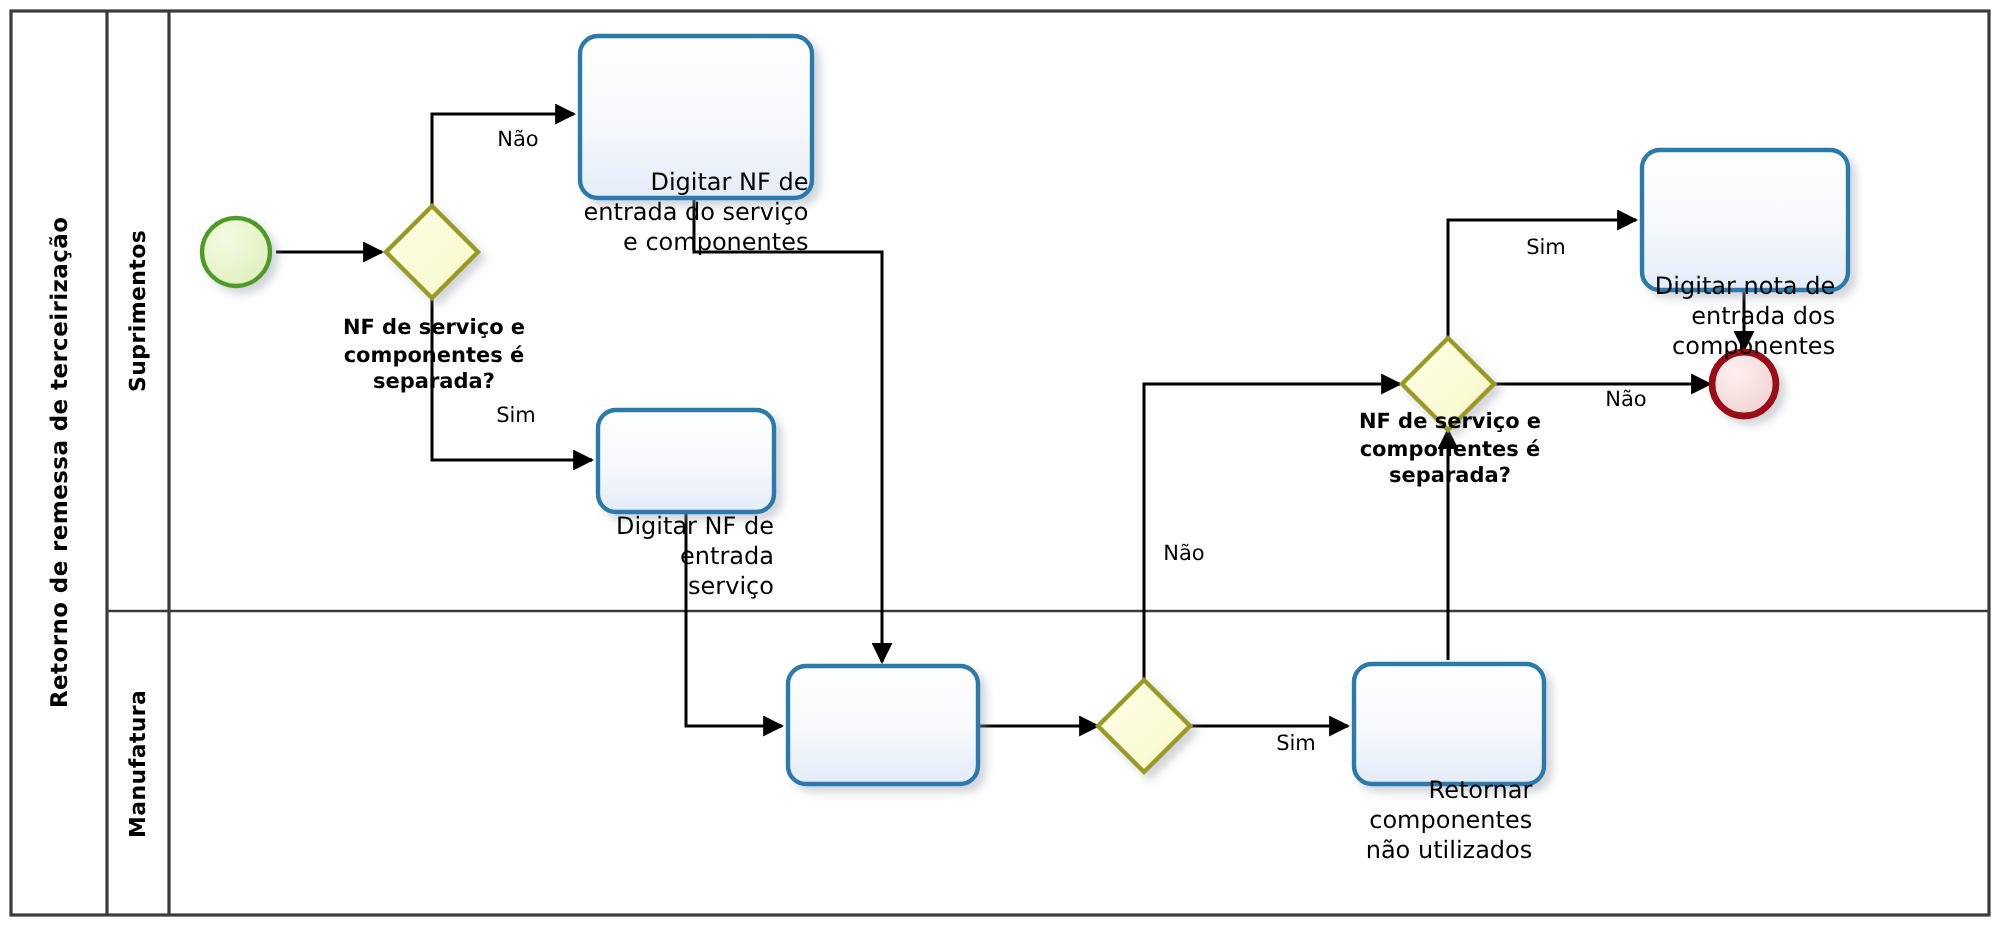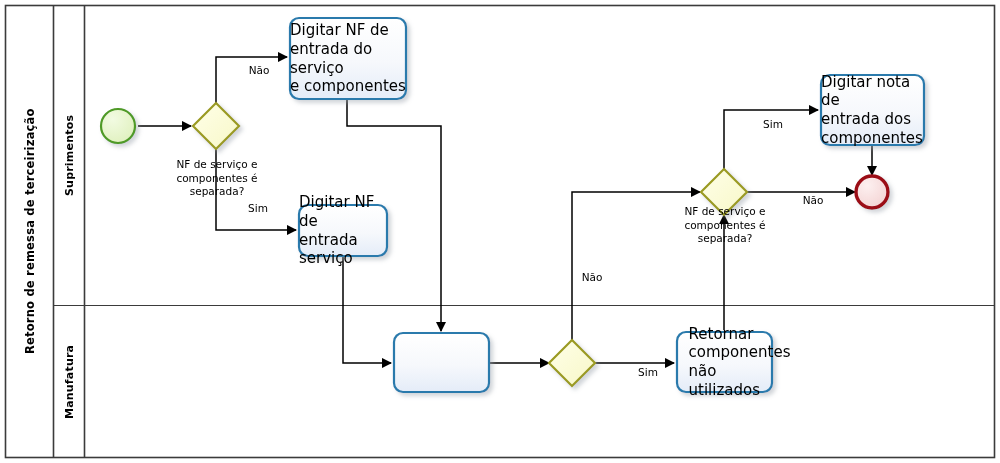--- a/index.html
+++ b/index.html
@@ -4,42 +4,44 @@
 <title>BPMN</title>
 <style>
   html,body{margin:0;padding:0;background:#ffffff;}
   body{font-family:"DejaVu Sans","Liberation Sans",sans-serif;}
   #canvas{position:relative;width:1000px;height:463px;background:#fff;overflow:hidden;}
   #svg{position:absolute;left:0;top:0;width:1000px;height:463px;}
 
   .node-label{
     position:absolute;
     display:flex;align-items:center;justify-content:center;
-    text-align:left;
-    font-size:15px;
+    text-align:right;
+    font-size:12px;
     color:#000;
     line-height:1.25;
     pointer-events:none;
     white-space:pre-line;
+    margin-top:48px;
   }
   .flow-label{
     position:absolute;
     font-size:10.5px;
     color:#000;
     text-align:center;
     white-space:nowrap;
     line-height:1.25;
   }
   .gw-label{
     position:absolute;
     font-size:10.5px;
     color:#000;
     text-align:center;
     line-height:1.3;
     white-space:pre-line;
+    font-weight:bold;
   }
   .pool-title{
     position:absolute;
     font-size:11.5px;
     font-weight:bold;
     color:#000;
     writing-mode:vertical-rl;
     transform:rotate(180deg);
     display:flex;align-items:center;justify-content:center;
     letter-spacing:0.2px;
@@ -148,21 +150,21 @@
   <div class="lane-title" style="left:54px;top:306px;width:30px;height:151px;">Manufatura</div>
 
   <div class="node-label" style="left:290px;top:18px;width:116px;height:81px;">Digitar NF de
 entrada do serviço
 e componentes</div>
 
   <div class="node-label" style="left:299px;top:205px;width:88px;height:51px;">Digitar NF de
 entrada serviço</div>
 
 
-  <div class="node-label" style="left:692px;top:332px;width:95px;height:60px;">Retornar
+  <div class="node-label" style="left:677px;top:332px;width:95px;height:60px;">Retornar
 componentes
 não utilizados</div>
 
   <div class="node-label" style="left:821px;top:75px;width:103px;height:70px;">Digitar nota de
 entrada dos
 componentes</div>
 
   <div class="gw-label" style="left:111px;top:158px;width:212px;text-align:center;">NF de serviço e
 componentes é
 separada?</div>

